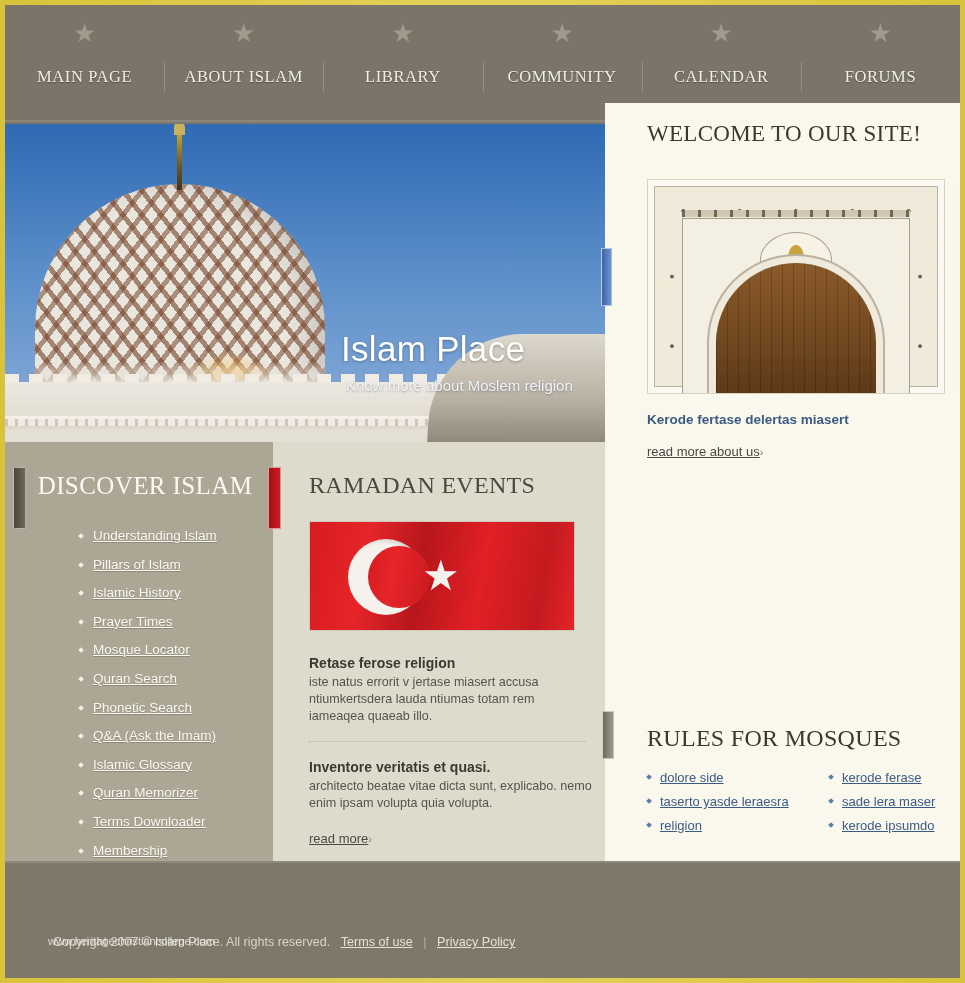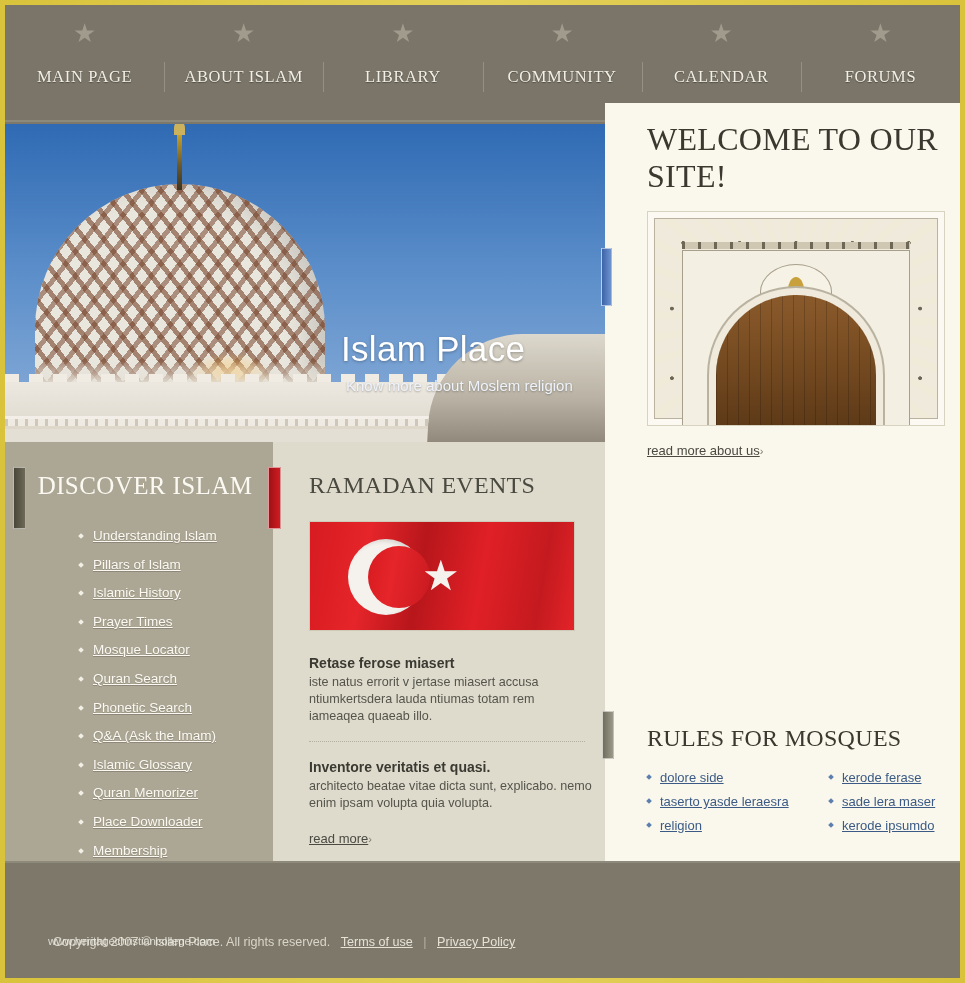--- a/index.html
+++ b/index.html
@@ -199,23 +199,23 @@
   
   .rightcol {
     position: absolute;
     left: 600px; top: 98px;
     width: 355px; height: 758px;
     background: #faf7ec;
   }
   .right-welcome { position: relative; padding: 18px 22px 10px 42px; }
   .h-welcome {
     font-family: "Liberation Serif", serif;
-    font-size: 32px; color: #3a382f;
+    font-size: 23px; color: #3a382f;
     letter-spacing: .3px; font-weight: 400;
-    margin-bottom: 16px;
+    margin-bottom: 32px;
   }
   .welcome-img {
     width: 298px; height: 215px;
     border: 1px solid #d8d2c0;
     background: #fbf9f2;
     overflow: hidden;
     position: relative;
   }
   .orn-frame{ position:absolute; inset:6px; border:1px solid #b9b2a0;
     background:
@@ -506,20 +506,21 @@
       <div class="h-welcome">WELCOME TO OUR SITE!</div>
 
       <div class="welcome-img">
         <div class="orn-frame"></div>
         <div class="orn-band"></div>
         <div class="orn-inner"></div>
         <div class="orn-medallion"></div>
         <div class="orn-arch"></div>
       </div>
 
+      <div class="kerode-title">Kerode fertase delertas miasert</div>
 
       <a class="readmore"><span>read more about us</span></a><span class="arrow">›</span>
     </div>
   </div>
 
   <div class="right-sep"></div>
 
   <div class="rightcol" style="top:692px;height:164px;">
     <div class="right-rules">
       <div class="h-rules">RULES FOR MOSQUES</div>
@@ -540,35 +541,35 @@
         <li><a>Understanding Islam</a></li>
         <li><a>Pillars of Islam</a></li>
         <li><a>Islamic History</a></li>
         <li><a>Prayer Times</a></li>
         <li><a>Mosque Locator</a></li>
         <li><a>Quran Search</a></li>
         <li><a>Phonetic Search</a></li>
         <li><a>Q&amp;A (Ask the Imam)</a></li>
         <li><a>Islamic Glossary</a></li>
         <li><a>Quran Memorizer</a></li>
-        <li><a>Place Downloader</a></li>
+        <li><a>Terms Downloader</a></li>
         <li><a>Membership</a></li>
       </ul>
   </div>
 
   <div class="center">
     <div class="h-ramadan">RAMADAN EVENTS</div>
 
     <div class="flag">
       <div class="flag-crescent"></div>
       <div class="flag-star">★</div>
     </div>
 
     <div class="blurb">
-      <h4>Retase ferose miasert</h4>
+      <h4>Retase ferose religion</h4>
       <p>iste natus errorit v jertase miasert accusa ntiumkertsdera lauda ntiumas totam rem iameaqea quaeab illo.</p>
     </div>
 
     <div class="dotted"></div>
 
     <div class="blurb blurb2">
       <h4>Inventore veritatis et quasi.</h4>
       <p>architecto beatae vitae dicta sunt, explicabo. nemo enim ipsam volupta quia volupta.</p>
     </div>
 

